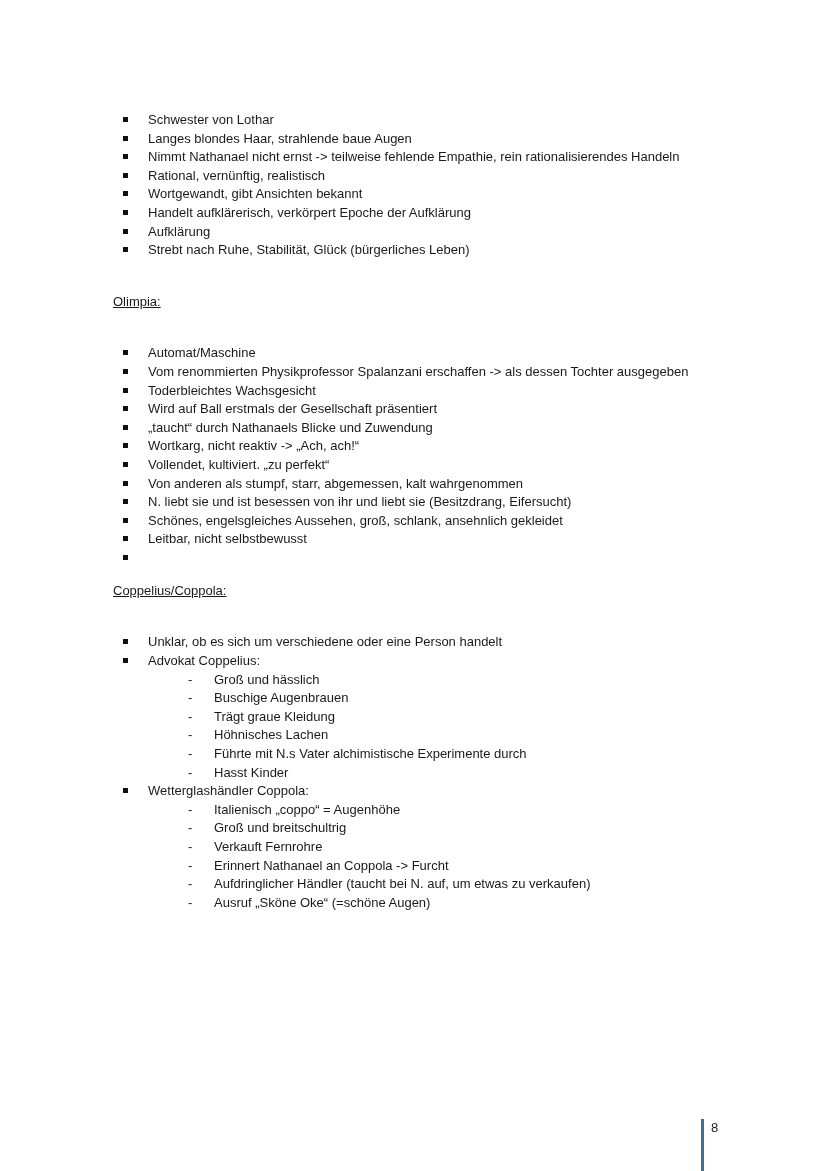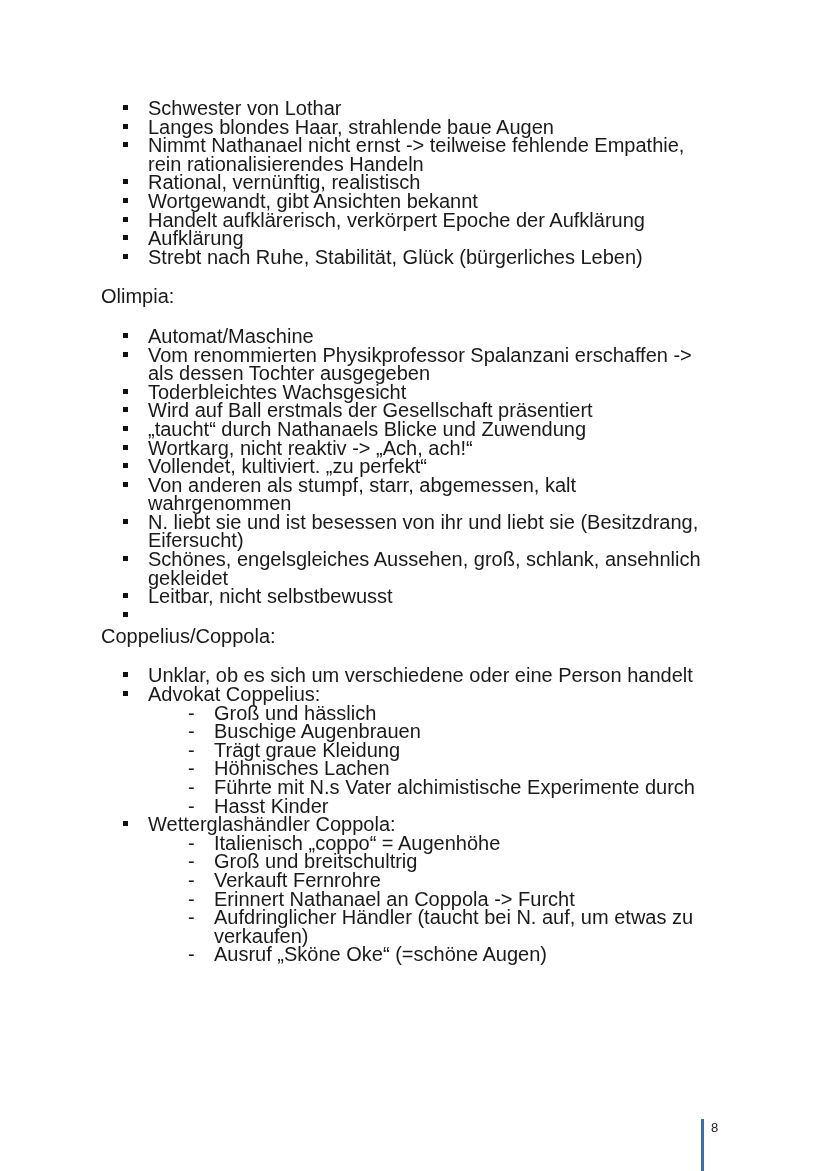--- a/index.html
+++ b/index.html
@@ -18,23 +18,23 @@
     .page {
       position: absolute;
       left: 0; top: 0;
       width: 828px;
       height: 1171px;
       background: #ffffff;
     }
     .content {
       position: absolute;
       left: 98px;
-      top: 99px;
+      top: 111px;
       width: 620px;
-      font-size: 20px;
+      font-size: 13px;
       line-height: 18.6px;
     }
     ul.sq {
       list-style: none;
       margin: 0;
       padding: 0;
     }
     ul.sq > li {
       position: relative;
       padding-left: 50px;
@@ -55,21 +55,22 @@
     ul.dash > li {
       position: relative;
       padding-left: 66px;
     }
     ul.dash > li > .dash-mark {
       position: absolute;
       left: 40px;
       top: 0;
     }
     .heading {
-      margin: 3px;
+      text-decoration: underline;
+      margin: 15px;
     }
     .gap-before-heading { height: 18px; }
     .gap-after-heading { height: 18px; }
     .page-number-wrap {
       position: absolute;
       left: 701px;
       top: 1119px;
       height: 52px;
       border-left: 3px solid #3b6f9e;
       padding-left: 7px;

